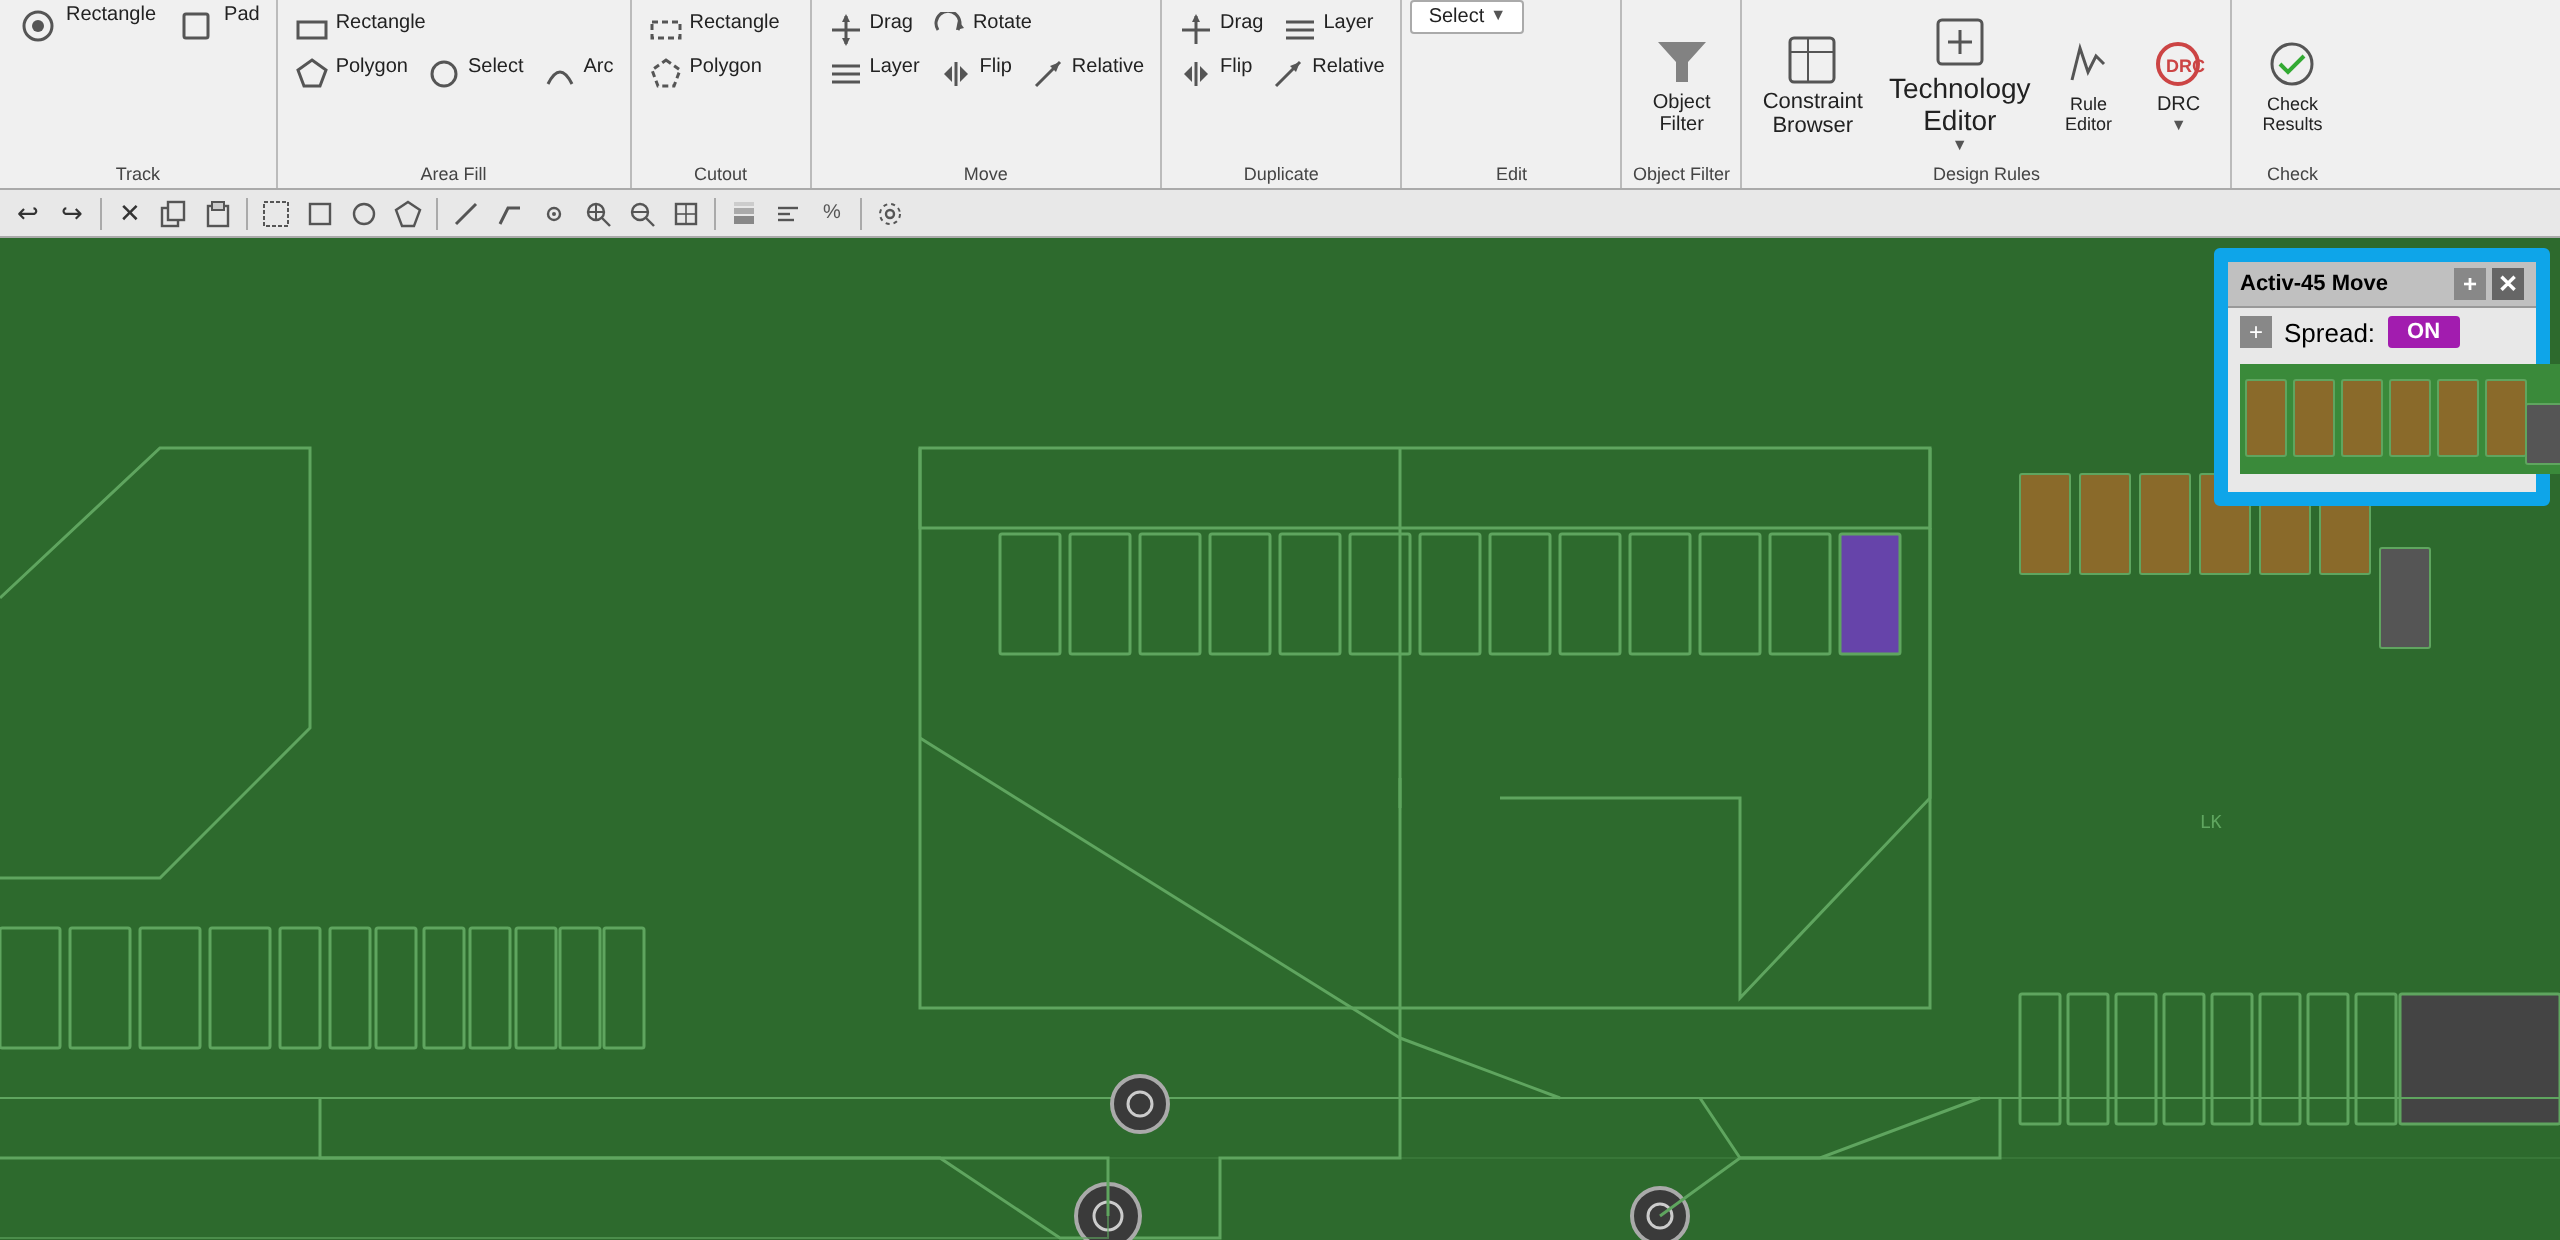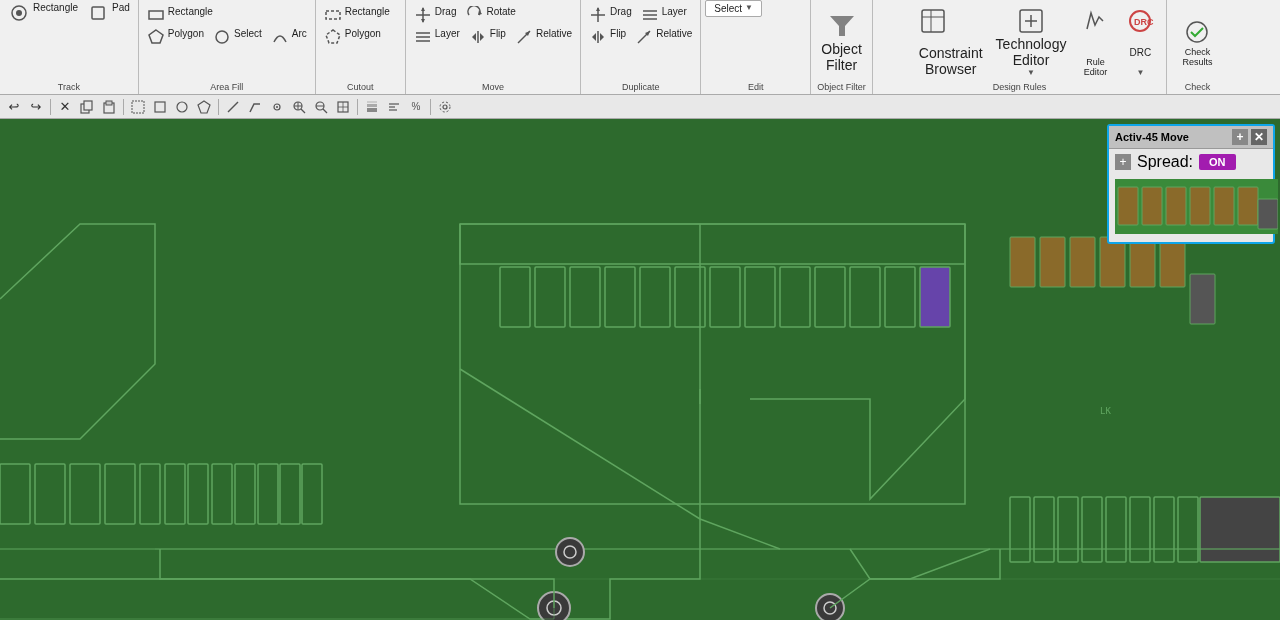--- a/index.html
+++ b/index.html
@@ -70,21 +70,21 @@
       pointer-events: none;
     }
 
     
     #panel {
       position: absolute;
       top: 5px;
       right: 5px;
       width: 168px;
       background: #e8e8e8;
-      border: 2px solid #0ea5e9;
+      border: 7px solid #0ea5e9;
       border-radius: 3px;
     }
 
     #panel-header {
       background: #c0c0c0;
       padding: 3px 6px;
       font-size: 11px;
       font-weight: bold;
       display: flex;
       align-items: center;
@@ -190,21 +190,21 @@
       font-size: 10px;
       color: #222;
       background: transparent;
       border: none;
     }
 
     .tb-btn-big {
       display: flex;
       flex-direction: column;
       align-items: center;
-      justify-content: space-between;
+      justify-content: center;
       padding: 2px 6px;
       cursor: pointer;
       border-radius: 2px;
       font-size: 10px;
       color: #222;
       background: transparent;
       border: none;
       min-width: 44px;
     }
 
@@ -406,37 +406,37 @@
   </div>
 
   <div class="tb-section" style="min-width:60px;">
     <div class="tb-section-top" style="justify-content:center; flex:1; align-items:center;">
       <div class="tb-btn-big">
         <div class="icon-box-lg">
           <svg width="28" height="28" viewBox="0 0 28 28">
             <polygon points="2,4 26,4 17,14 17,24 11,24 11,14" fill="#666" opacity="0.8"></polygon>
           </svg>
         </div>
-        <span style="font-size:14px; text-align:center;">Object<br>Filter</span>
+        <span style="font-size:10px; text-align:center;">Object<br>Filter</span>
       </div>
     </div>
     <div class="tb-section-label">Object Filter</div>
   </div>
 
   <div class="tb-section" style="min-width:160px;">
     <div class="tb-section-top">
       <div class="tb-btn-big">
         <div class="icon-box-lg">
           <svg width="28" height="28">
               <rect x="3" y="3" width="22" height="22" fill="none" stroke="#555" stroke-width="1.5" rx="2"></rect>
               <line x1="3" y1="10" x2="25" y2="10" stroke="#555" stroke-width="1"></line>
               <line x1="12" y1="3" x2="12" y2="25" stroke="#555" stroke-width="1"></line>
             </svg>
         </div>
-        <span style="font-size:14px; text-align:center;margin-left:36px;">Constraint<br>Browser</span>
+        <span style="font-size:11px; text-align:center;">Constraint<br>Browser</span>
       </div>
       <div class="tb-btn-big">
         <div class="icon-box-lg">
           <svg width="28" height="28">
               <rect x="3" y="3" width="22" height="22" fill="none" stroke="#555" stroke-width="1.5" rx="2"></rect>
               <path d="M8,14 L20,14 M14,8 L14,20" stroke="#555" stroke-width="1.5"></path>
             </svg>
         </div>
         <span style="font-size:14px; text-align:center;">Technology<br>Editor</span>
         <span class="dropdown-arrow">▼</span>
@@ -689,21 +689,21 @@
   <div id="panel">
     <div id="panel-header">
       <span>Activ-45 Move</span>
       <div style="display:flex; gap:3px;">
         <div class="panel-plus">+</div>
         <div class="panel-plus" style="background:#666;">✕</div>
       </div>
     </div>
     <div id="panel-body">
       <div class="panel-plus">+</div>
-      <span style="font-size:16px;">Spread:</span>
+      <span style="font-size:13px;">Spread:</span>
       <button class="spread-on-btn">ON</button>
     </div>
 
     <div style="padding: 4px 6px 6px 6px;">
       <svg width="163" height="55" viewBox="0 0 163 55">
         <rect x="0" y="0" width="163" height="55" fill="#3a8a3a"></rect>
         <rect x="3" y="8" width="20" height="38" fill="#8a6a2a" stroke="#5fa55f" stroke-width="1" rx="1"></rect>
         <rect x="27" y="8" width="20" height="38" fill="#8a6a2a" stroke="#5fa55f" stroke-width="1" rx="1"></rect>
         <rect x="51" y="8" width="20" height="38" fill="#8a6a2a" stroke="#5fa55f" stroke-width="1" rx="1"></rect>
         <rect x="75" y="8" width="20" height="38" fill="#8a6a2a" stroke="#5fa55f" stroke-width="1" rx="1"></rect>

